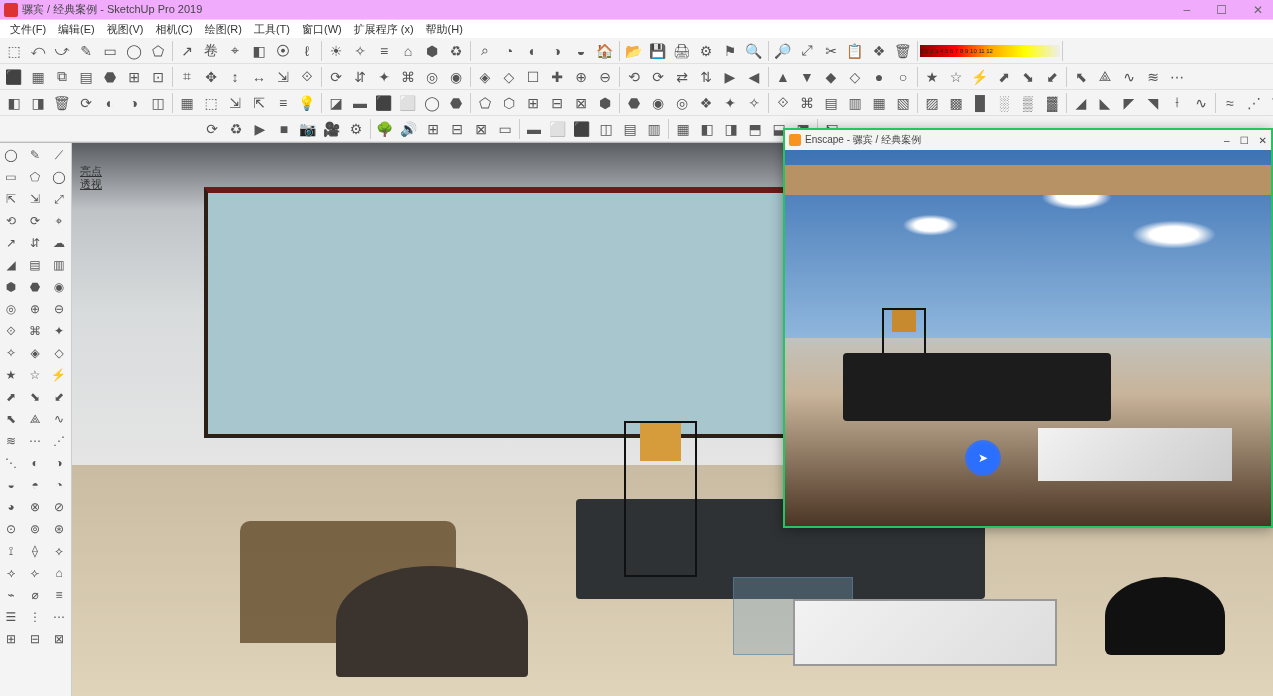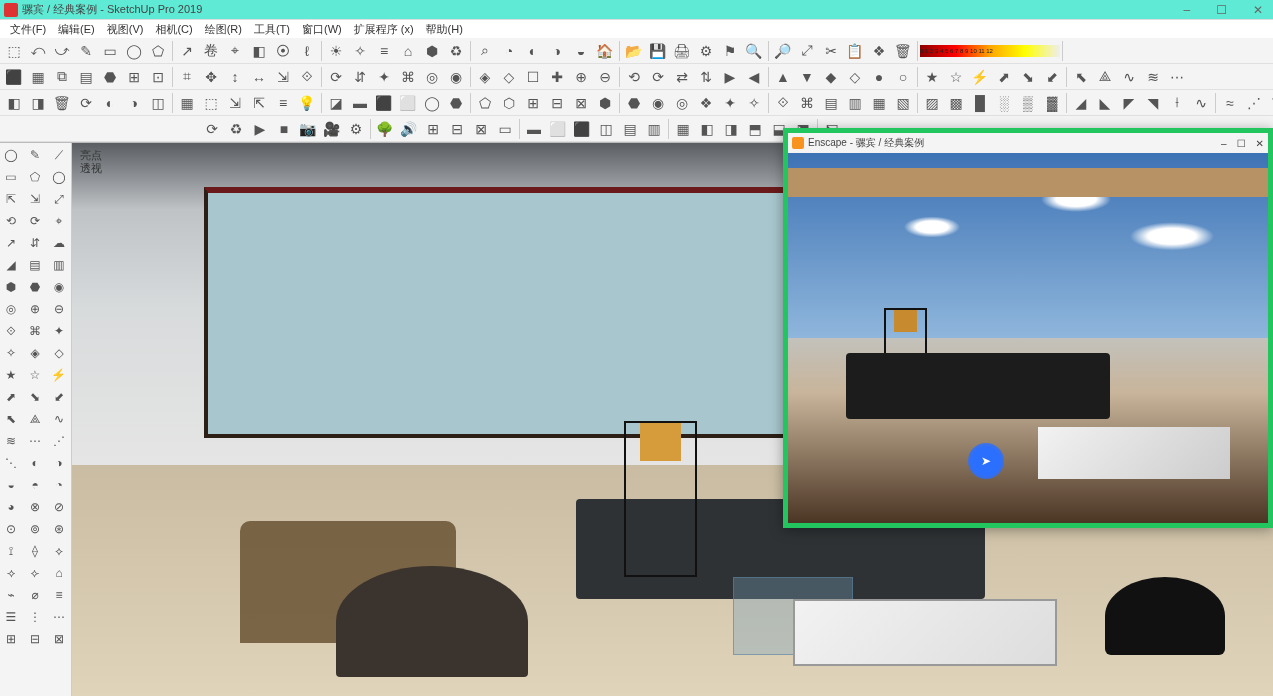--- a/index.html
+++ b/index.html
@@ -1,18 +1,18 @@
 <!DOCTYPE html>
 <html><head>
 <meta charset="utf-8">
 <style>
   * { box-sizing: border-box; margin: 0; padding: 0; font-family: "Microsoft YaHei", Arial, sans-serif; }
   html, body { width: 1273px; height: 696px; overflow: hidden; background: #f0f0f0; }
   .titlebar {
-    height: 20px; background: #5eead4; display: flex; align-items: center; padding: 0 4px;
+    height: 20px; background: #f0abfc; display: flex; align-items: center; padding: 0 4px;
     font-size: 11px; color: #444; border-bottom: 1px solid #ddd; justify-content: space-between;
   }
   .titlebar .left { display: flex; align-items: center; gap: 4px; }
   .titlebar .icon { width: 14px; height: 14px; background: #d33; border-radius: 2px; }
   .wincontrols { display: flex; gap: 14px; font-size: 12px; color: #666; }
   .wincontrols span { cursor: pointer; padding: 0 6px; }
   .menubar {
     height: 18px; background: #fff; display: flex; align-items: center; font-size: 11px;
     color: #333; padding-left: 4px;
   }
@@ -70,21 +70,21 @@
   .chair { position:absolute; bottom:10%; left:14%; width:18%; height:22%; background:#6a5234; border-radius:10px 10px 0 0; opacity:.85; }
   .chair2 { position:absolute; bottom:4%; left:22%; width:16%; height:20%; background:#3b342e; border-radius:50% 50% 4px 4px; }
   .lampframe { position:absolute; bottom:22%; left:46%; width:6%; height:28%; border:2px solid #111;}
   .lampframe::before{content:"";display:block;width:60%;height:25%;background:#d69b3a;margin-left:20%;}
   .hex { position:absolute; top:34%; right:30%; width:60px;height:60px; background:#e0a443; transform:rotate(45deg); }
   .sidetable{position:absolute;bottom:8%;right:4%;width:10%;height:14%;background:#111;border-radius:50% 50% 6px 6px;}
   .glasscube{position:absolute;bottom:8%;left:55%;width:10%;height:14%;background:rgba(120,160,190,.35);border:1px solid rgba(90,130,160,.6);}
   
   .enscape-window {
     position: absolute; top: 128px; right: 0; width: 490px; height: 400px;
-    background: #0ea5e9; border: 5px solid #22c55e; box-shadow: 0 2px 12px rgba(0,0,0,.35);
+    background: #0ea5e9; border: 2px solid #22c55e; box-shadow: 0 2px 12px rgba(0,0,0,.35);
   }
   .enscape-title {
     height: 20px; background: #f4f4f4; display: flex; align-items: center;
     justify-content: space-between; font-size: 10px; padding: 0 4px; color: #444;
   }
   .enscape-title .wc { display:flex; gap:10px; }
   .enscape-view {
     position: relative; width: 100%; height: calc(100% - 20px); overflow: hidden;
     background: linear-gradient(180deg,#6fa8d8 0%,#bcd4e8 30%,#c8b49a 65%,#4b3524 100%);
   }
@@ -98,22 +98,22 @@
   .ens-sofa{position:absolute;bottom:28%;left:12%;width:55%;height:18%;background:#1c1c1c;border-radius:4px;}
   .ens-table{position:absolute;bottom:12%;right:8%;width:40%;height:14%;background:linear-gradient(135deg,#f2f2f2,#ccc);}
   .ens-lamp{position:absolute;bottom:30%;left:20%;width:9%;height:28%;border:2px solid #111;}
   .ens-lamp::before{content:"";display:block;width:60%;height:22%;background:#c78a2f;margin-left:20%;}
   .cursor-ring {
     position: absolute; width: 36px; height: 36px; border-radius: 50%;
     background: radial-gradient(circle,#2b6fff 55%,rgba(43,111,255,.4) 100%);
     display:flex;align-items:center;justify-content:center;color:#fff;font-size:12px;
   }
   .overlay-text {
-    position: absolute; top: 6px; left: 8px; font-size: 11px; color:#333;
-    writing-mode: horizontal-tb; line-height: 1.2;
+    position: absolute; top: 22px; left: 8px; font-size: 11px; color:#333;
+    writing-mode: horizontal-tb; line-height: 1.2; text-decoration: underline;
   }
 </style>
 </head>
 <body>
 
 <div class="titlebar">
   <div class="left">
     <div class="icon"></div>
     <span>骡宾 / 经典案例 - SketchUp Pro 2019</span>
   </div>

